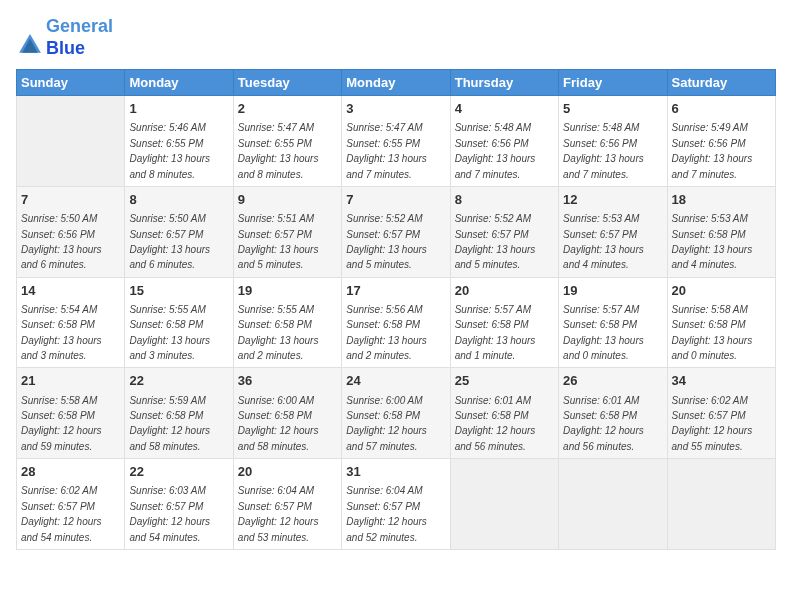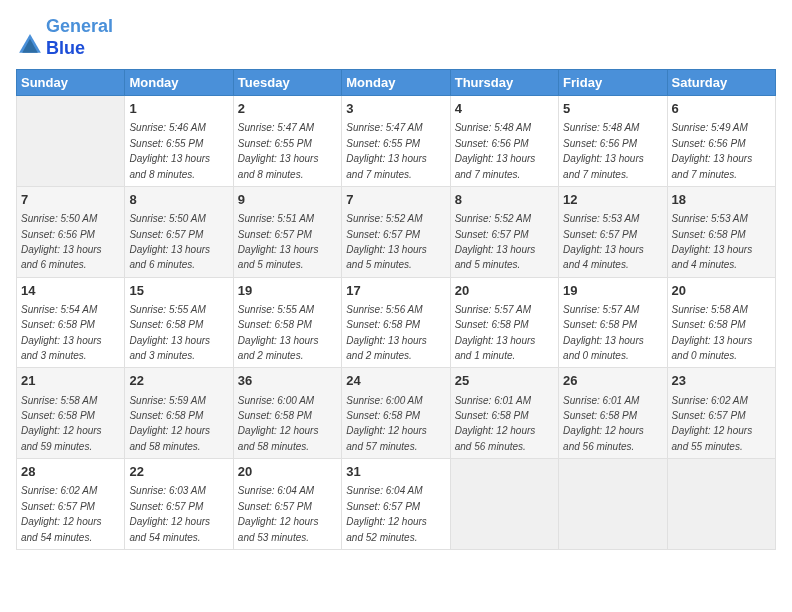--- a/index.html
+++ b/index.html
@@ -155,21 +155,21 @@
         <td><span class="day-num">19</span><span class="day-info">Sunrise: 5:57 AM<br>Sunset: 6:58 PM<br>Daylight: 13 hours and 0 minutes.</span></td>
         <td><span class="day-num">20</span><span class="day-info">Sunrise: 5:58 AM<br>Sunset: 6:58 PM<br>Daylight: 13 hours and 0 minutes.</span></td>
       </tr>
       <tr>
         <td><span class="day-num">21</span><span class="day-info">Sunrise: 5:58 AM<br>Sunset: 6:58 PM<br>Daylight: 12 hours and 59 minutes.</span></td>
         <td><span class="day-num">22</span><span class="day-info">Sunrise: 5:59 AM<br>Sunset: 6:58 PM<br>Daylight: 12 hours and 58 minutes.</span></td>
         <td><span class="day-num">36</span><span class="day-info">Sunrise: 6:00 AM<br>Sunset: 6:58 PM<br>Daylight: 12 hours and 58 minutes.</span></td>
         <td><span class="day-num">24</span><span class="day-info">Sunrise: 6:00 AM<br>Sunset: 6:58 PM<br>Daylight: 12 hours and 57 minutes.</span></td>
         <td><span class="day-num">25</span><span class="day-info">Sunrise: 6:01 AM<br>Sunset: 6:58 PM<br>Daylight: 12 hours and 56 minutes.</span></td>
         <td><span class="day-num">26</span><span class="day-info">Sunrise: 6:01 AM<br>Sunset: 6:58 PM<br>Daylight: 12 hours and 56 minutes.</span></td>
-        <td><span class="day-num">23</span><span class="day-info">Sunrise: 6:02 AM<br>Sunset: 6:57 PM<br>Daylight: 12 hours and 55 minutes.</span></td>
+        <td><span class="day-num">34</span><span class="day-info">Sunrise: 6:02 AM<br>Sunset: 6:57 PM<br>Daylight: 12 hours and 55 minutes.</span></td>
       </tr>
       <tr>
         <td><span class="day-num">28</span><span class="day-info">Sunrise: 6:02 AM<br>Sunset: 6:57 PM<br>Daylight: 12 hours and 54 minutes.</span></td>
         <td><span class="day-num">22</span><span class="day-info">Sunrise: 6:03 AM<br>Sunset: 6:57 PM<br>Daylight: 12 hours and 54 minutes.</span></td>
         <td><span class="day-num">20</span><span class="day-info">Sunrise: 6:04 AM<br>Sunset: 6:57 PM<br>Daylight: 12 hours and 53 minutes.</span></td>
         <td><span class="day-num">31</span><span class="day-info">Sunrise: 6:04 AM<br>Sunset: 6:57 PM<br>Daylight: 12 hours and 52 minutes.</span></td>
         <td class="empty"></td>
         <td class="empty"></td>
         <td class="empty"></td>
       </tr>

